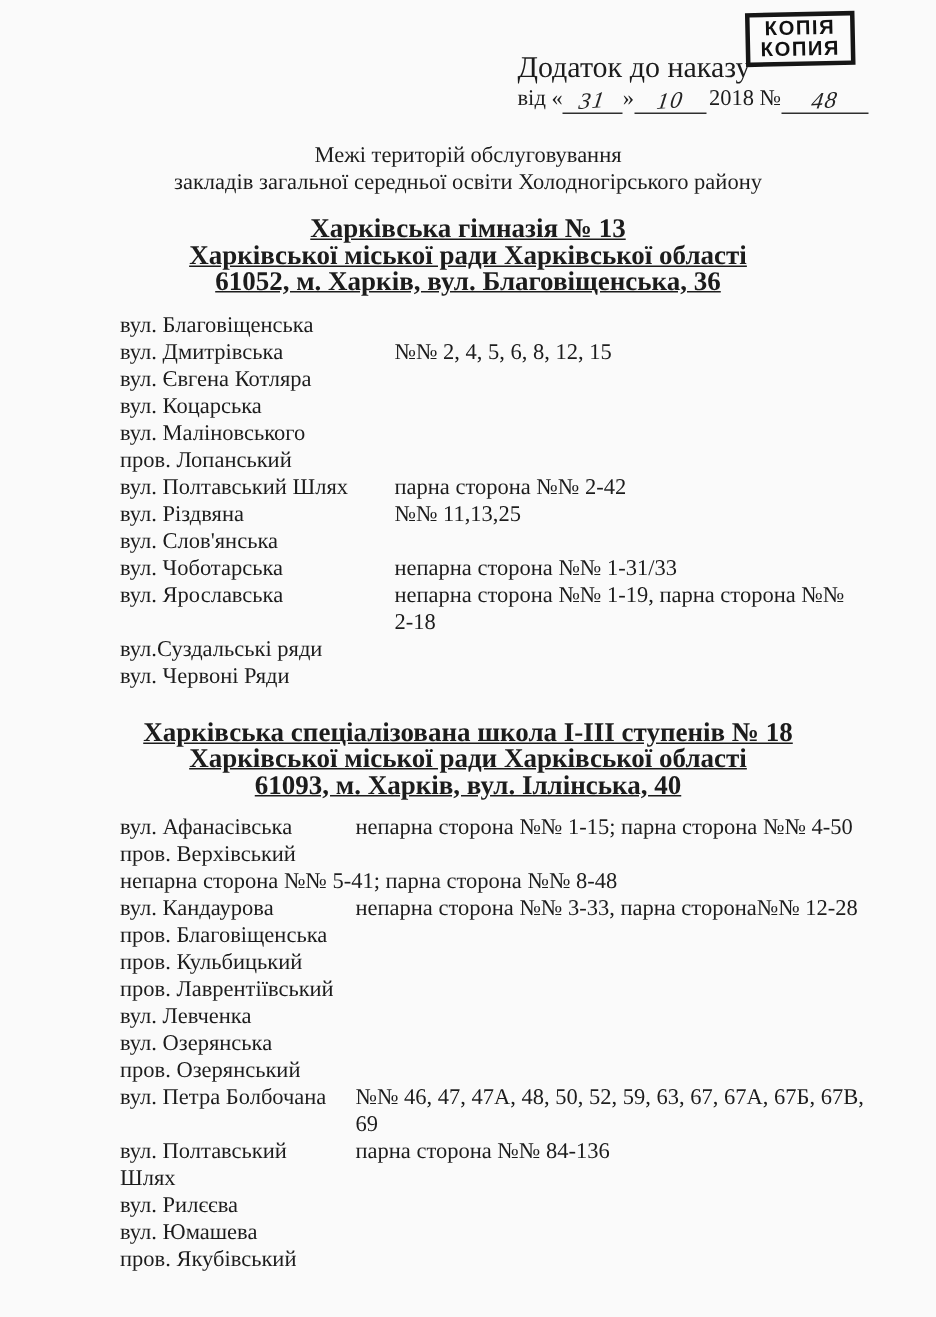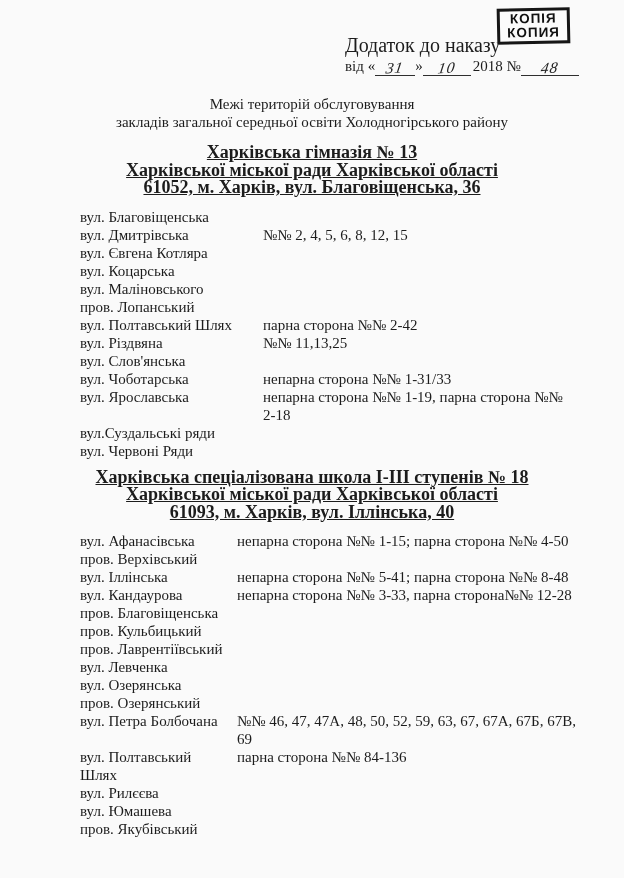--- a/index.html
+++ b/index.html
@@ -67,21 +67,21 @@
   }
   
   .section .heading{
     margin:13px -46px 11px -80px;
     text-align:center;
     font-size:18px;
     line-height:17.5px;
     font-weight:bold;
   }
   .heading-line span{text-decoration:underline;}
-  .section + .section .heading{margin-top:9px;}
+  .section + .section .heading{margin-top:20px;}
   .rows{font-size:15px;line-height:18px;}
   .row{display:flex;align-items:flex-start;}
   .row.gap{margin-top:3px;}
   .cell.name{white-space:pre-line;flex:0 0 auto;}
   .cols-wide .cell.name{width:183px;}
   .cols-narrow .cell.name{width:157px;}
   .cell.value{flex:1 1 auto;min-width:0;}
   .vline{white-space:pre-line;}
   .vline.just{text-align:justify;text-align-last:justify;}
 </style>
@@ -187,21 +187,20 @@
             <div class="cell name">вул. Афанасівська</div>
             <div class="cell value">
               <div class="vline">непарна сторона №№ 1-15; парна сторона №№ 4-50</div>
             </div>
           </div>
           <div class="row">
             <div class="cell name">пров. Верхівський</div>
             <div class="cell value"></div>
           </div>
           <div class="row">
-            <div class="cell name">вул. Іллінська</div>
             <div class="cell value">
               <div class="vline">непарна сторона №№ 5-41; парна сторона №№ 8-48</div>
             </div>
           </div>
           <div class="row">
             <div class="cell name">вул. Кандаурова</div>
             <div class="cell value">
               <div class="vline">непарна сторона №№ 3-33, парна сторона№№ 12-28</div>
             </div>
           </div>

